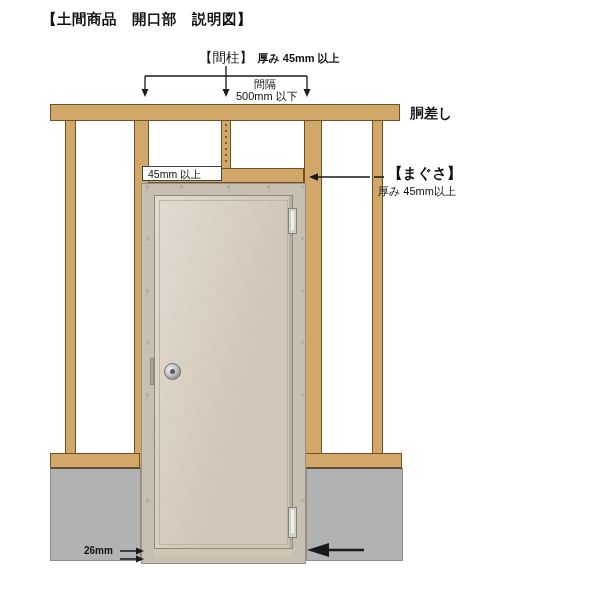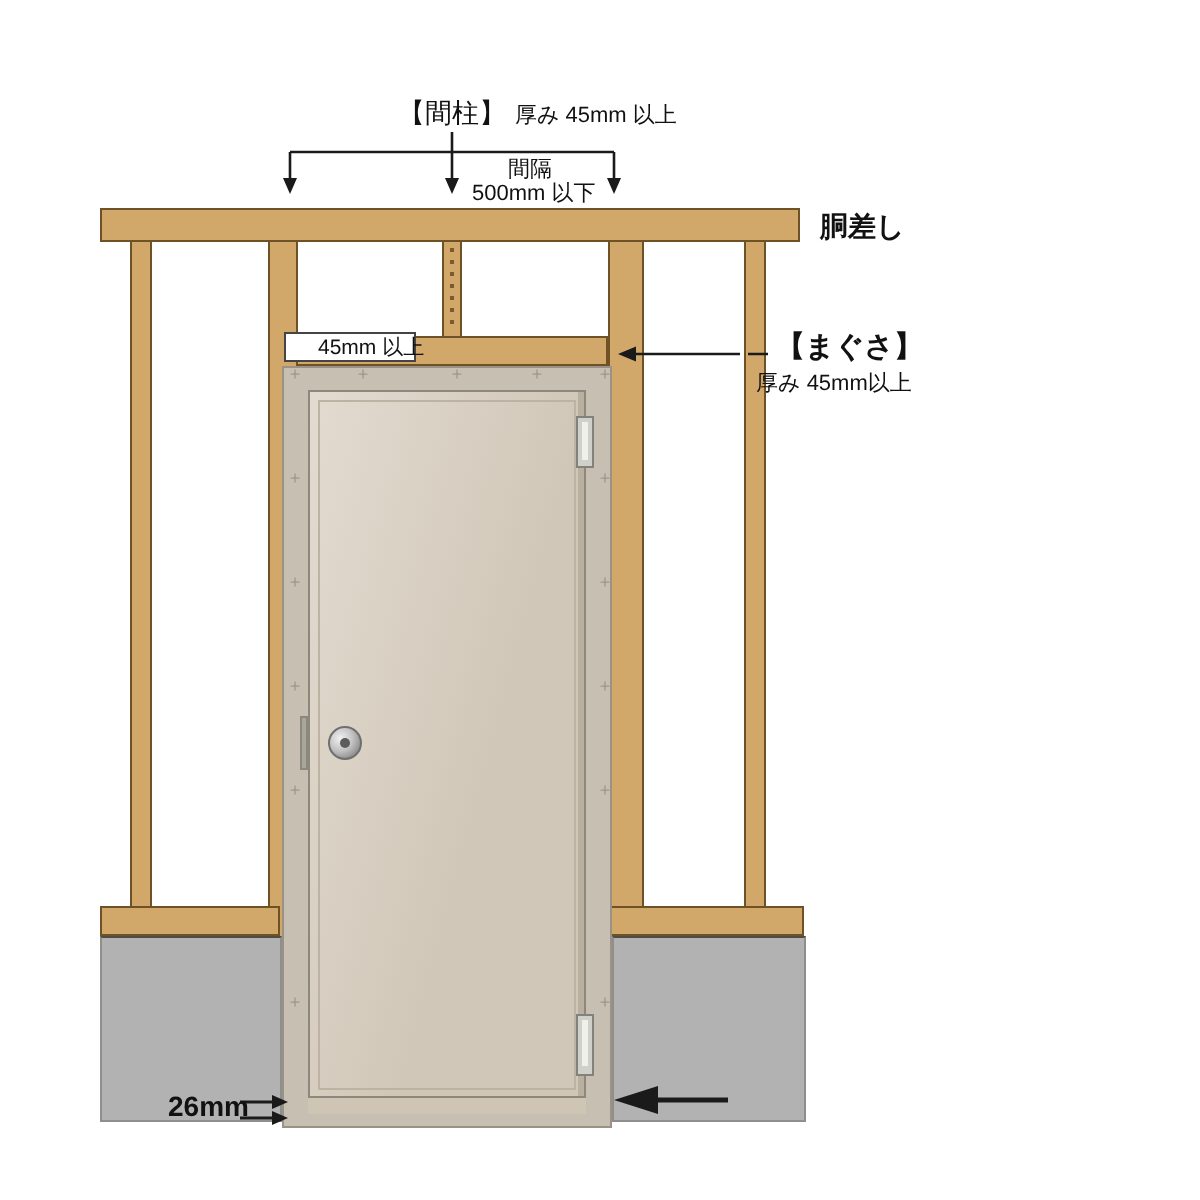--- a/index.html
+++ b/index.html
@@ -8,29 +8,29 @@
     font-family:"Liberation Sans","DejaVu Sans",sans-serif;color:#111;overflow:hidden;
   }
   .abs{position:absolute;}
   .wood{background:#d1a86a;border:1px solid #6e5226;box-sizing:border-box;}
   .foundation{background:#b2b2b2;border:1px solid #8e8e8a;border-top:1px solid #4f4c44;box-sizing:border-box;}
   .nowrap{white-space:nowrap;}
   
   .title{left:42px;top:10px;font-size:14.5px;font-weight:bold;letter-spacing:.5px;}
   .lbl-mabashira{left:199px;top:48px;}
   .lbl-mabashira .big{font-size:13.5px;font-weight:normal;}
-  .lbl-mabashira .small{font-size:11px;}
+  .lbl-mabashira .small{font-size:11px;font-weight:bold;}
   .lbl-kankaku1{left:254px;top:77px;font-size:11px;}
   .lbl-kankaku2{left:236px;top:89px;font-size:11px;}
   .lbl-dosashi{left:410px;top:105px;font-size:14px;font-weight:bold;}
   .lbl-magusa{left:388px;top:164px;font-size:14.5px;font-weight:bold;}
   .lbl-magusa-detail{left:378px;top:184px;font-size:11px;}
-  .box-45{left:142px;top:166px;width:66px;height:15px;background:#fff;border:1px solid #444;
-          font-size:10.5px;line-height:14px;padding-left:16px;box-sizing:border-box;}
-  .lbl-26{left:84px;top:545px;width:34px;font-size:14px;font-weight:bold;}
+  .box-45{left:142px;top:166px;width:80px;height:15px;background:#fff;border:1px solid #444;
+          font-size:10.5px;line-height:14px;padding-left:5px;box-sizing:border-box;}
+  .lbl-26{left:84px;top:545px;width:34px;font-size:10px;font-weight:bold;}
   .lbl-floor{left:367px;top:543px;font-size:13px;font-weight:bold;}
   
   .beam{left:50px;top:104px;width:350px;height:17px;}
   .stud1{left:65px;top:120px;width:11px;height:335px;}
   .stud2{left:134px;top:120px;width:15px;height:441px;}
   .stud3{left:221px;top:120px;width:10px;height:49px;}
   .stud4{left:304px;top:120px;width:18px;height:441px;}
   .stud5{left:372px;top:120px;width:11px;height:335px;}
   .stud3-dots{left:225px;top:124px;width:2px;height:42px;
      background:repeating-linear-gradient(#7a5a2e 0 2px,rgba(0,0,0,0) 2px 6px);}
@@ -125,20 +125,21 @@
     <polygon points="318,173.3 318,180.7 309,177" fill="#1a1a1a"></polygon>
 
     <path d="M120,551 H136 M120,559 H136" stroke="#1a1a1a" stroke-width="1.6" fill="none"></path>
     <polygon points="136,547.5 136,554.5 144,551" fill="#1a1a1a"></polygon>
     <polygon points="136,555.5 136,562.5 144,559" fill="#1a1a1a"></polygon>
 
     <path d="M364,550 H329" stroke="#1a1a1a" stroke-width="2.6" fill="none"></path>
     <polygon points="329,543 329,557 307,550" fill="#1a1a1a"></polygon>
   </svg>
 
+  <div class="abs title nowrap">【土間商品　開口部　説明図】</div>
 
   <div class="abs lbl-mabashira nowrap">
     <span class="big">【間柱】</span>
     <span class="small">厚み 45mm 以上</span>
   </div>
 
   <div class="abs lbl-kankaku1 nowrap">間隔</div>
   <div class="abs lbl-kankaku2 nowrap">500mm 以下</div>
 
   <div class="abs lbl-dosashi nowrap">胴差し</div>

